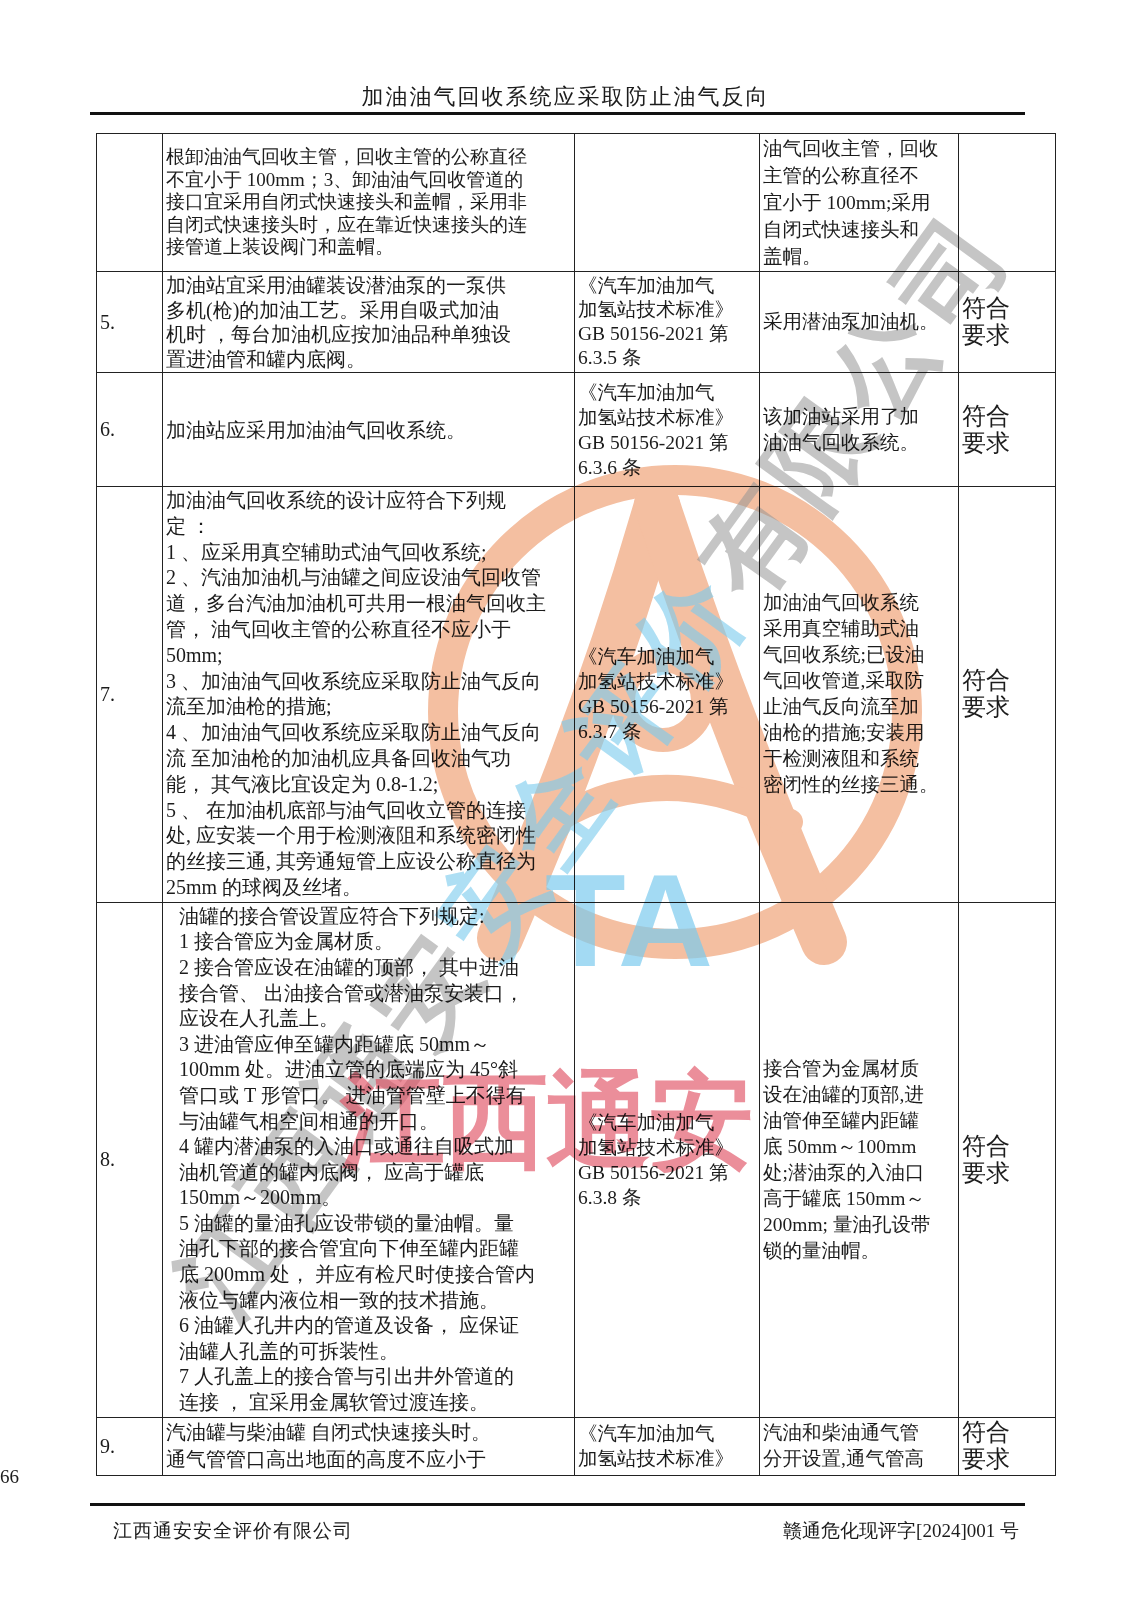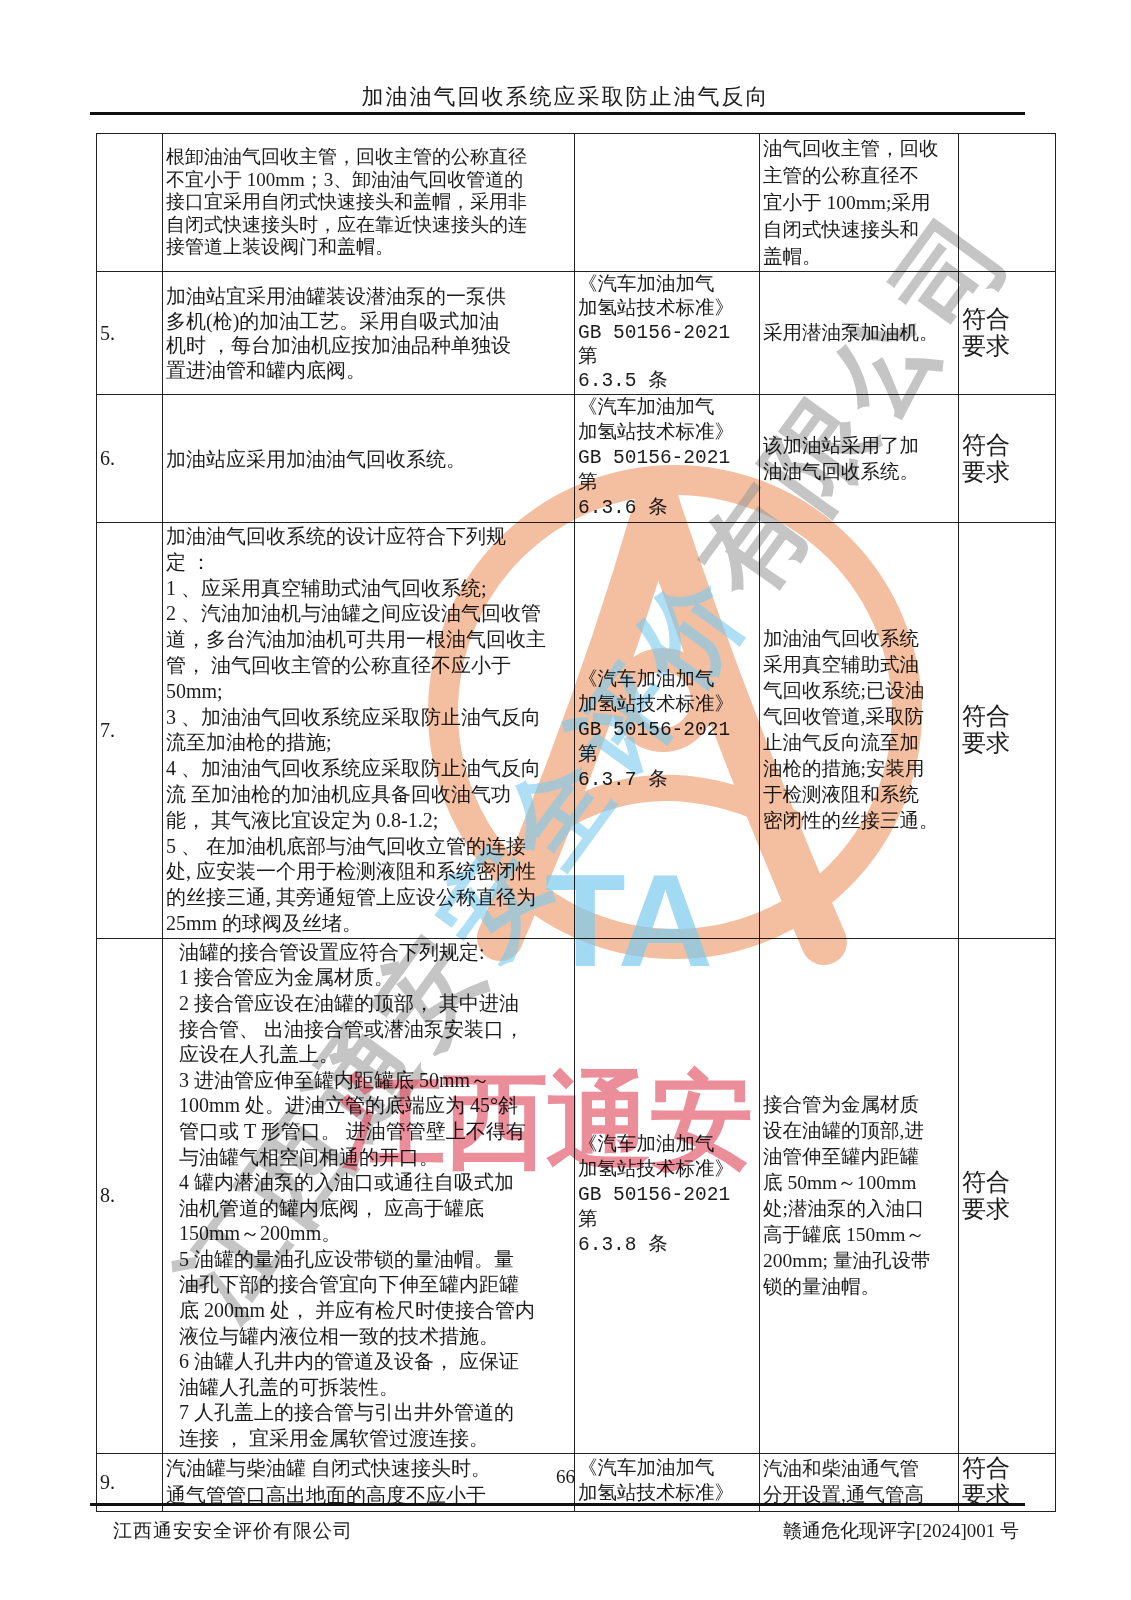--- a/index.html
+++ b/index.html
@@ -11,33 +11,33 @@
   .doc-title{position:absolute;top:82px;left:0;width:100%;text-align:center;
     font-size:22px;letter-spacing:2px;}
   .head-rule{position:absolute;left:90px;top:112px;width:935px;height:3px;background:#111;}
 
   table.tbl{position:absolute;left:96px;top:133px;width:924px;
     border-collapse:collapse;table-layout:fixed;}
   .tbl td{border:1.5px solid #222;vertical-align:middle;
     padding:1px 3px;white-space:pre-line;overflow:hidden;}
   .c-num{width:59px;font-size:20px;}
   .c-req{width:405px;font-size:20px;line-height:26px;}
-  .c-std{width:178px;font-size:19.5px;line-height:25px;font-family:Liberation Mono, monospace;}
+  .c-std{width:178px;font-size:19.5px;line-height:25px;}
   .c-act{width:192px;font-size:19.5px;line-height:26px;}
   .c-concl{width:90px;font-size:24px;line-height:27px;}
   tr.row0{height:135px;} tr.row0 .c-req{font-size:19px;line-height:22.5px;}
   tr.row0 .c-act{line-height:27px;}
   tr.row1{height:98px;}  tr.row1 .c-req{line-height:24.5px;}
   tr.row1 .c-std{line-height:24px;}
   tr.row2{height:114px;}
   tr.row3{height:412px;} tr.row3 .c-req{line-height:25.8px;}
   tr.row4{height:514px;} tr.row4 .c-req{line-height:25.6px;padding-left:16px;}
   tr.row5{height:58px;}  tr.row5 .c-req{line-height:27px;}
 
-  .page-num{position:absolute;top:1466px;left:0;width:100%;text-align:center;font-size:19px;}
+  .page-num{position:absolute;top:1466px;left:0;width:100%;text-align:left;font-size:19px;}
   .foot-rule{position:absolute;left:90px;top:1503px;width:935px;height:3px;background:#111;}
   .foot-left{position:absolute;left:113px;top:1518px;font-size:19px;letter-spacing:1px;}
   .foot-right{position:absolute;right:112px;top:1518px;font-size:19px;}
 
   
   .wm{position:absolute;inset:0;pointer-events:none;mix-blend-mode:multiply;}
   .wm-emblem{position:absolute;left:0;top:0;}
   .wm-diag{
     position:absolute;left:595px;top:765px;
     transform:translate(-50%,-50%) rotate(-54deg);transform-origin:center;

